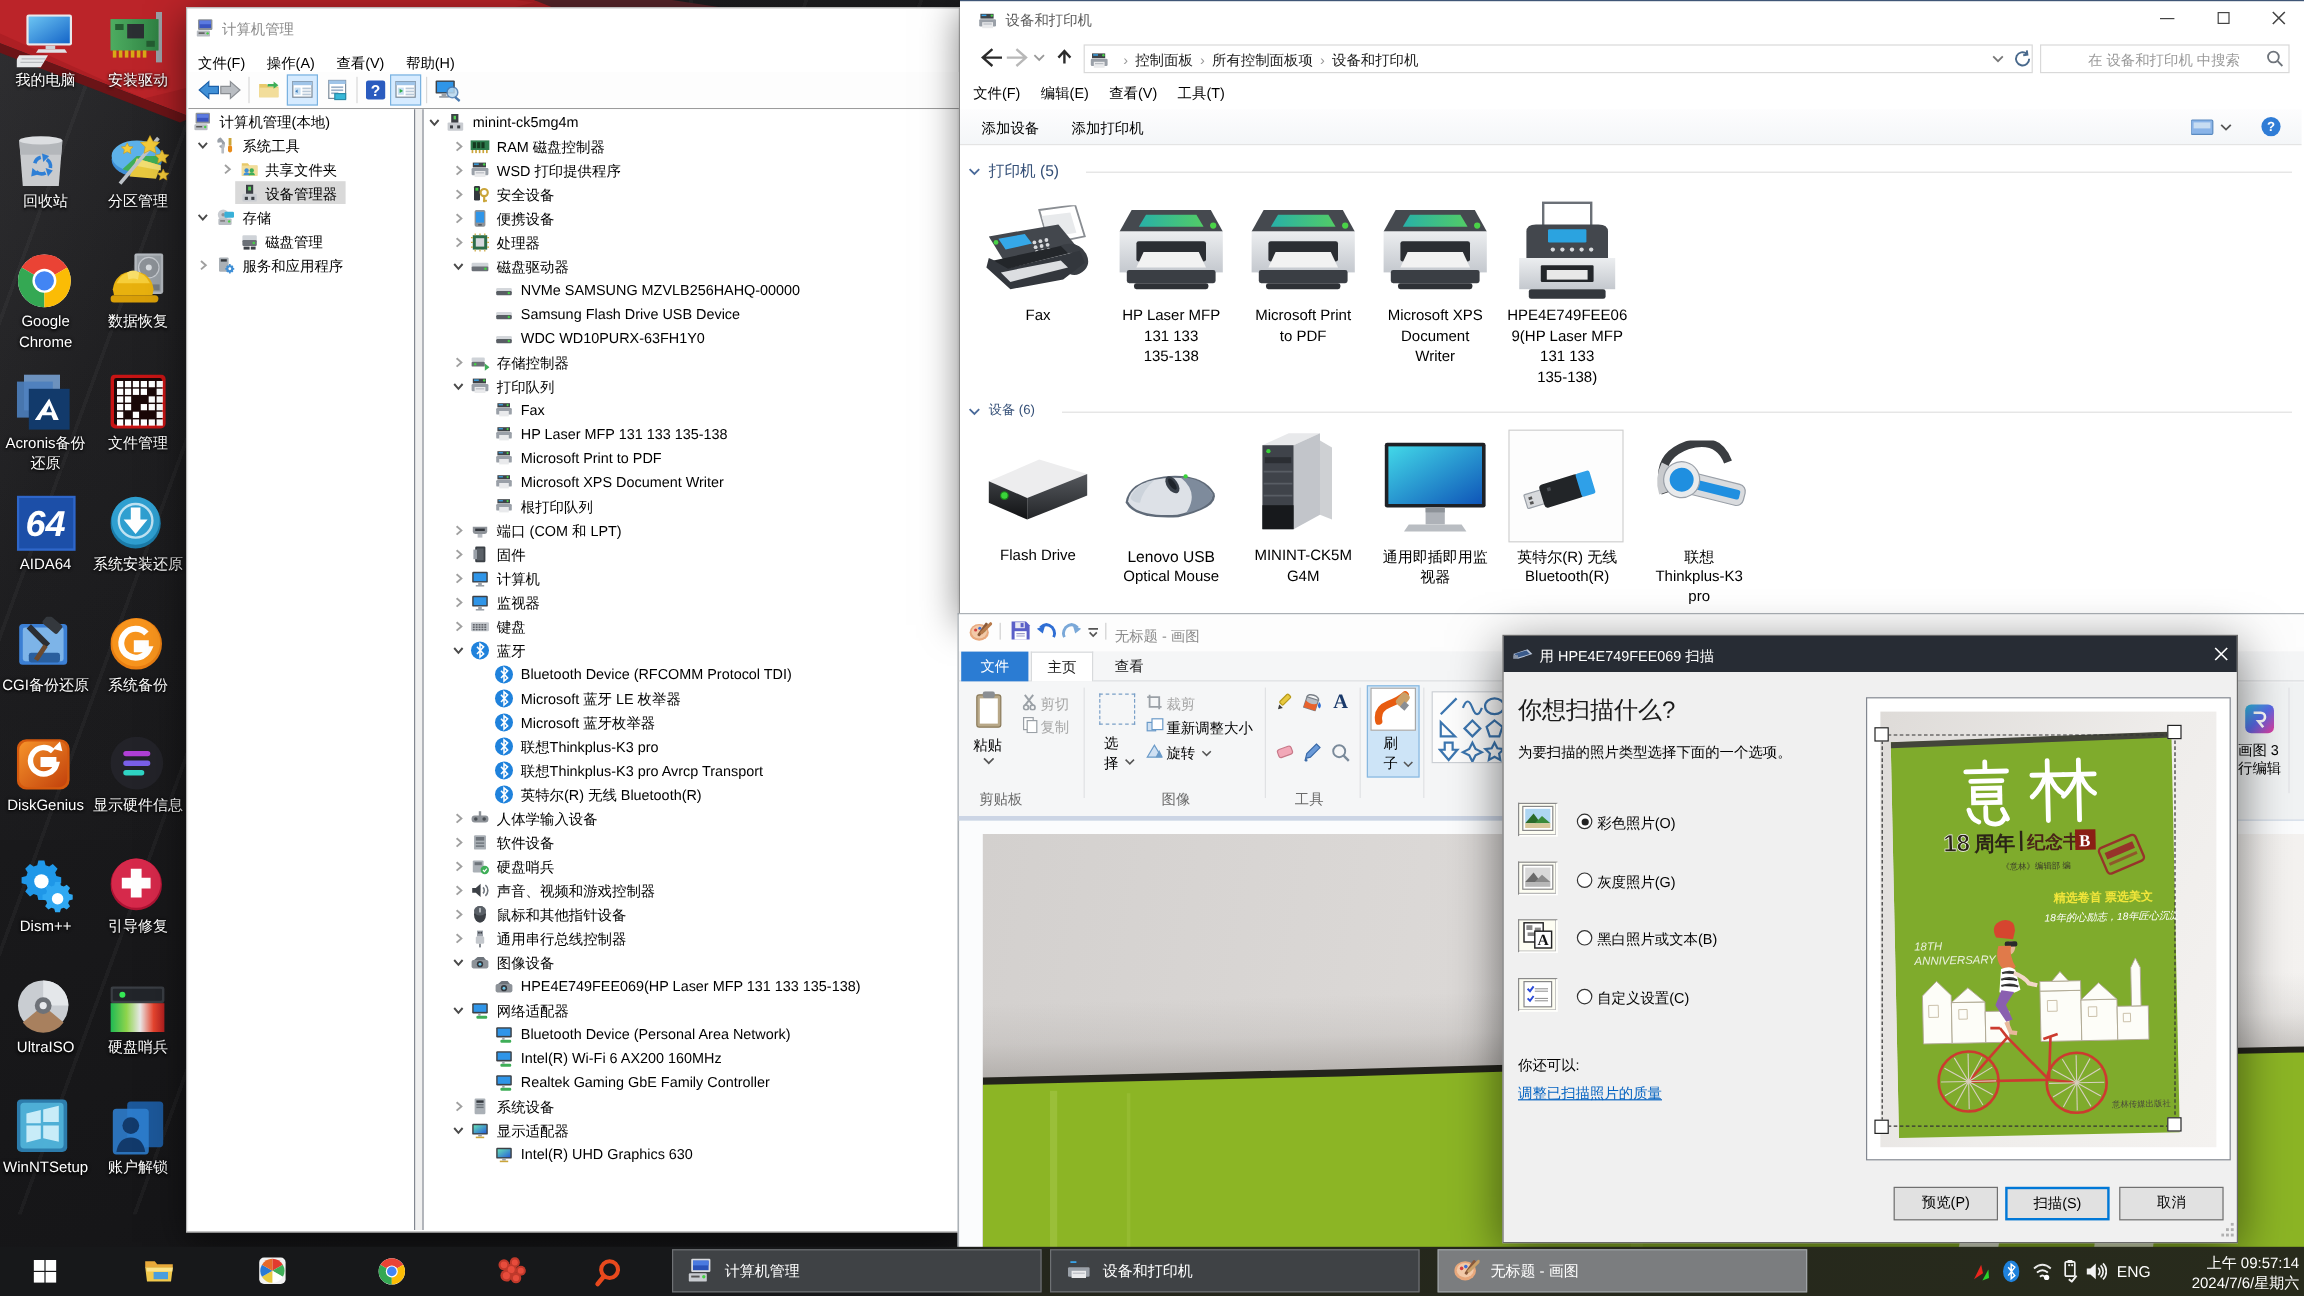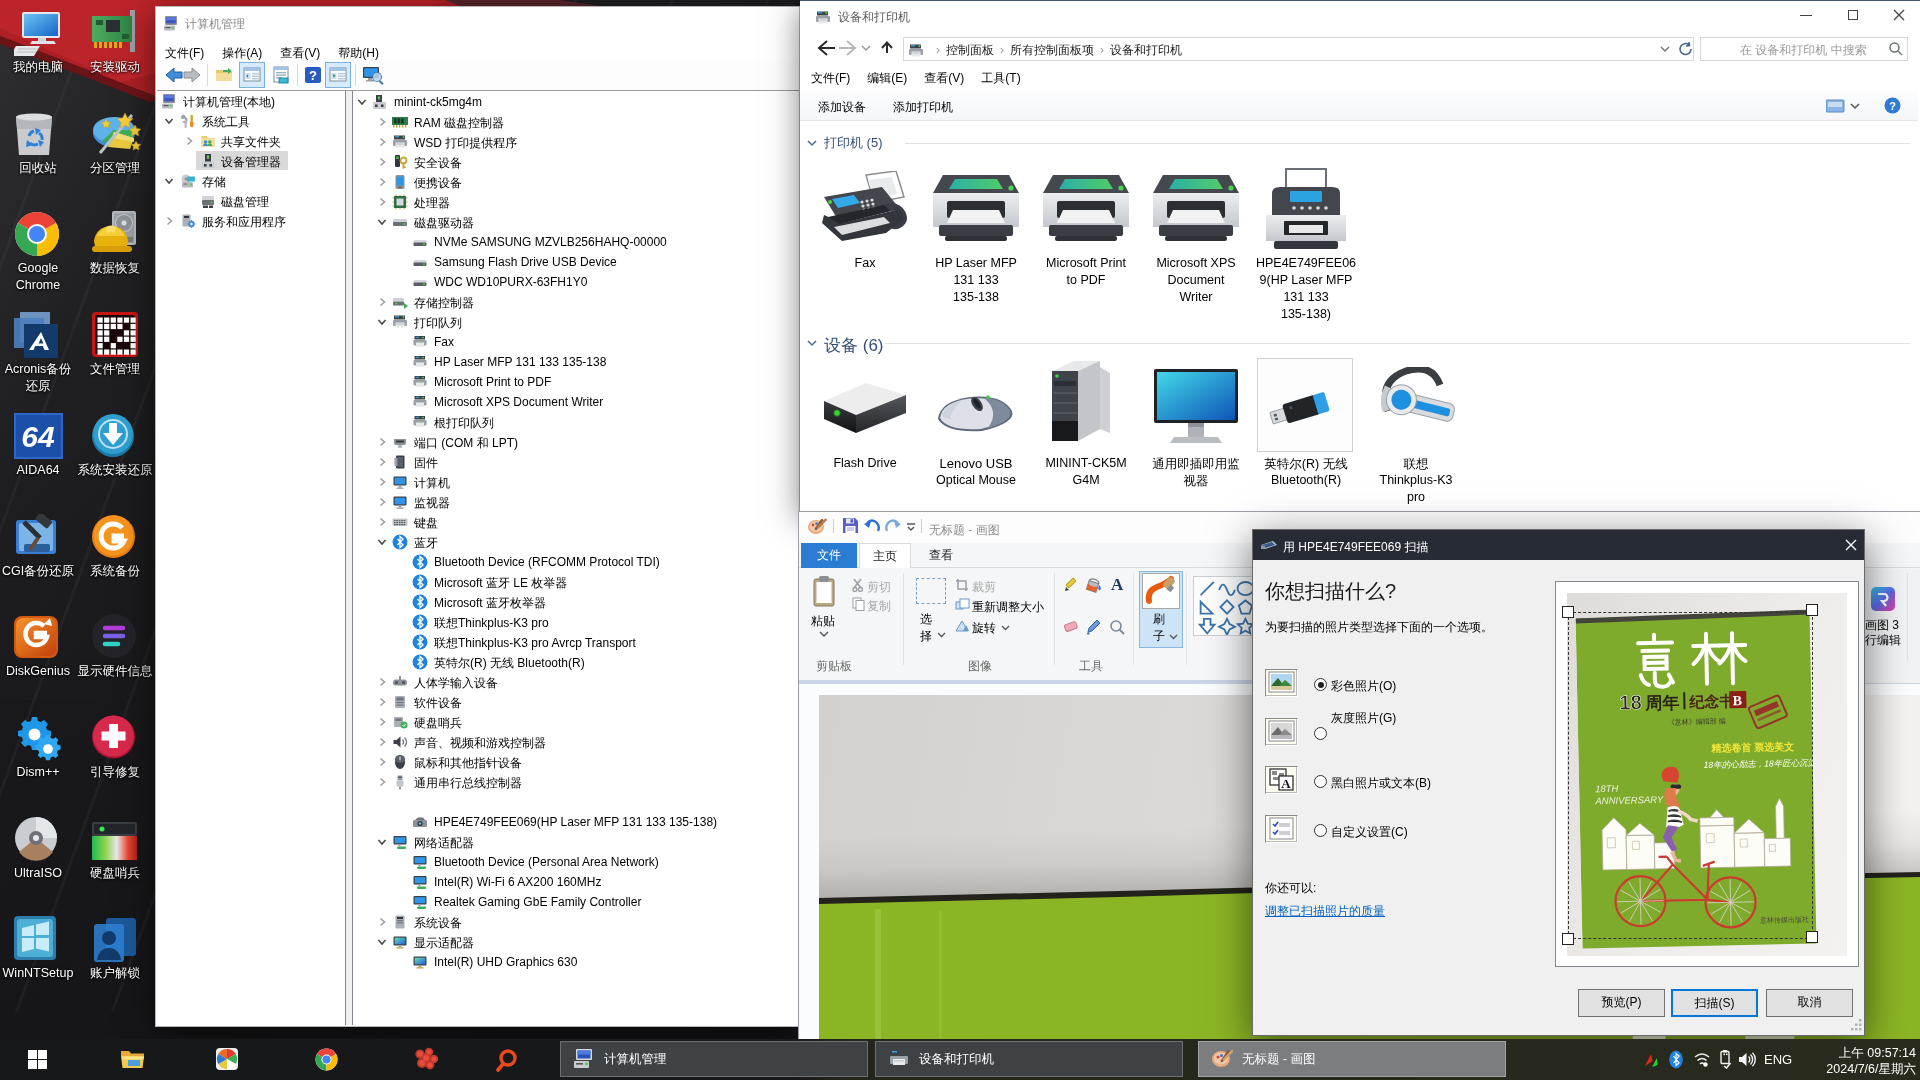--- a/index.html
+++ b/index.html
@@ -1589,20 +1589,42 @@
           </defs>
           <rect x="5.5" y="1.5" width="5" height="5" fill="#9aa0a8"></rect>
           <rect x="6.5" y="2.5" width="1.2" height="1.5" fill="#33373d"></rect>
           <rect x="8.4" y="2.5" width="1.2" height="1.5" fill="#33373d"></rect>
           <rect x="4.5" y="6.5" width="7" height="6" rx="1" fill="#c3c7cc"></rect>
           <rect x="7.3" y="12.5" width="1.4" height="3" fill="#6e747b"></rect>
         </svg>
       </div>
       <div class="abs t12" style="left:258px;top:3px;">通用串行总线控制器</div>
     </div>
+    <div class="abs" style="left:0px;top:785px;width:645px;height:20px;">
+      <div class="abs" style="left:221px;top:0;width:10px;height:20px;">
+        <svg width="10" height="10" viewBox="0 0 10 10" style="position:absolute;left:0;top:5px">
+          <path d="M1.5 3 L5 7 L8.5 3" stroke="#4a4a4a" stroke-width="1.6" fill="none"></path>
+        </svg>
+      </div>
+      <div class="abs" style="left:236px;top:0;width:16px;height:20px;">
+        <svg width="16" height="16" viewBox="0 0 16 16" style="position:absolute;left:0;top:2px">
+          <defs>
+            <linearGradient id="dspg" x1="0" y1="0" x2="1" y2="1">
+              <stop offset="0" stop-color="#64e0b8"></stop>
+              <stop offset="1" stop-color="#2860d8"></stop>
+            </linearGradient>
+          </defs>
+          <rect x="1" y="6" width="14" height="7" rx="1.5" fill="#8d9298"></rect>
+          <polygon points="3,6 6,3.5 11,3.5 13,6" fill="#6e747b"></polygon>
+          <circle cx="8" cy="9.5" r="2.6" fill="#33373d"></circle>
+          <circle cx="8" cy="9.5" r="1.2" fill="#70c8e8"></circle>
+        </svg>
+      </div>
+      <div class="abs t12" style="left:258px;top:3px;">图像设备</div>
+    </div>
     <div class="abs" style="left:0px;top:805px;width:645px;height:20px;">
       <div class="abs" style="left:256px;top:0;width:16px;height:20px;">
         <svg width="16" height="16" viewBox="0 0 16 16" style="position:absolute;left:0;top:2px">
           <defs>
             <linearGradient id="dspg" x1="0" y1="0" x2="1" y2="1">
               <stop offset="0" stop-color="#64e0b8"></stop>
               <stop offset="1" stop-color="#2860d8"></stop>
             </linearGradient>
           </defs>
           <rect x="1" y="6" width="14" height="7" rx="1.5" fill="#8d9298"></rect>
@@ -1821,21 +1843,21 @@
       <text x="8.5" y="12.5" font-size="11" font-weight="bold" fill="#fff" text-anchor="middle" font-family="Liberation Sans">?</text>
     </svg>
     <svg class="abs" style="left:6px;top:136px" width="12" height="12" viewBox="0 0 12 12">
       <path d="M2 4 L6 8 L10 4" stroke="#4a6a9a" stroke-width="1.5" fill="none"></path>
     </svg>
     <div class="abs" style="left:24px;top:133px;font-size:13px;color:#344f77;white-space:nowrap;">打印机 (5)</div>
     <div class="abs" style="left:105px;top:142px;width:1005px;height:1px;background:#e0e0e0;"></div>
     <svg class="abs" style="left:6px;top:336px" width="12" height="12" viewBox="0 0 12 12">
       <path d="M2 4 L6 8 L10 4" stroke="#4a6a9a" stroke-width="1.5" fill="none"></path>
     </svg>
-    <div class="abs" style="left:24px;top:333px;font-size:17px;color:#344f77;white-space:nowrap;">设备 (6)</div>
+    <div class="abs" style="left:24px;top:333px;font-size:11px;color:#344f77;white-space:nowrap;">设备 (6)</div>
     <div class="abs" style="left:85px;top:342px;width:1025px;height:1px;background:#e0e0e0;"></div>
     <svg class="abs" style="left:20px;top:170px" width="92" height="84" viewBox="0 0 92 84">
 <polygon points="46,4 76,0 84,26 54,32" fill="#fff" stroke="#8a8e93" stroke-width="1.5"></polygon>
 <polygon points="48,9 72,6 77,23 53,27" fill="#e8eaec"></polygon>
 <polygon points="4,26 62,16 80,38 20,52" fill="#43474d"></polygon>
 <polygon points="12,28 34,24 40,32 18,37" fill="#35a8e8"></polygon>
 <g fill="#d8dadd">
         <circle cx="42" cy="31" r="1.6"></circle>
         <circle cx="47" cy="30" r="1.6"></circle>
         <circle cx="52" cy="29" r="1.6"></circle>
@@ -2194,21 +2216,21 @@
     <div class="abs" style="left:64.5px;top:151.5px;width:6px;height:6px;border-radius:50%;background:#222;"></div>
     <div class="abs t12" style="left:78px;top:148px;">彩色照片(O)</div>
     <div class="abs" style="left:12px;top:188px;width:33px;height:28px;background:#fdfdf2;border:1px solid #8a8a8a;border-right-color:#fff;border-bottom-color:#fff;box-shadow:inset -1px -1px 0 #b8b8b8;"><svg width="31" height="26" viewBox="0 0 31 26">
         <rect x="3" y="2" width="25" height="20" fill="#fff" stroke="#888"></rect>
         <rect x="5" y="4" width="21" height="12" fill="#d8d8d8"></rect>
         <polygon points="5,16 12,8 18,16" fill="#6a6a6a"></polygon>
         <polygon points="13,16 19,10 26,16" fill="#8a8a8a"></polygon>
         <rect x="5" y="16" width="21" height="4" fill="#b8b8b8"></rect>
       </svg></div>
     <div class="abs" style="left:61px;top:197px;width:13px;height:13px;border:1px solid #333;border-radius:50%;background:#fff;"></div>
-    <div class="abs t12" style="left:78px;top:180px;">灰度照片(G)</div>
+    <div class="abs t12" style="left:78px;top:197px;">灰度照片(G)</div>
     <div class="abs" style="left:12px;top:236px;width:33px;height:28px;background:#fdfdf2;border:1px solid #8a8a8a;border-right-color:#fff;border-bottom-color:#fff;box-shadow:inset -1px -1px 0 #b8b8b8;"><svg width="31" height="26" viewBox="0 0 31 26">
         <rect x="4" y="2" width="16" height="16" fill="#fff" stroke="#222" stroke-width="1.2"></rect>
         <g fill="#888">
           <rect x="6" y="4" width="5" height="4"></rect>
           <rect x="13" y="6" width="5" height="3"></rect>
           <rect x="7" y="10" width="9" height="3"></rect>
         </g>
         <rect x="13" y="9" width="14" height="14" fill="#fff" stroke="#222" stroke-width="1.2"></rect>
         <text x="20" y="20.5" font-size="13" font-weight="bold" fill="#111" text-anchor="middle" font-family="Liberation Serif">A</text>
       </svg></div>

